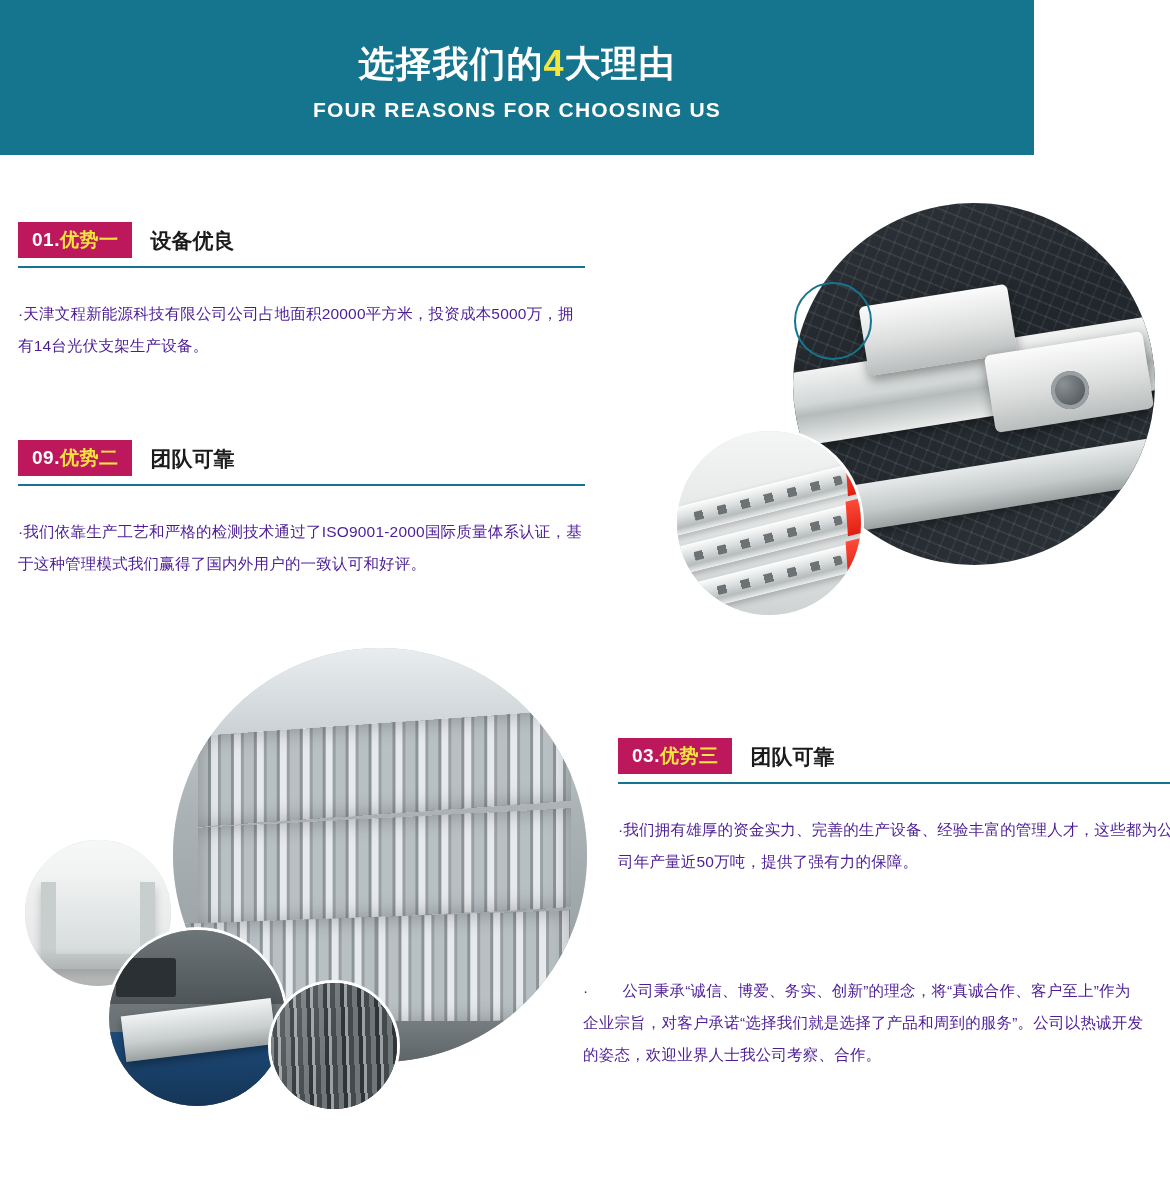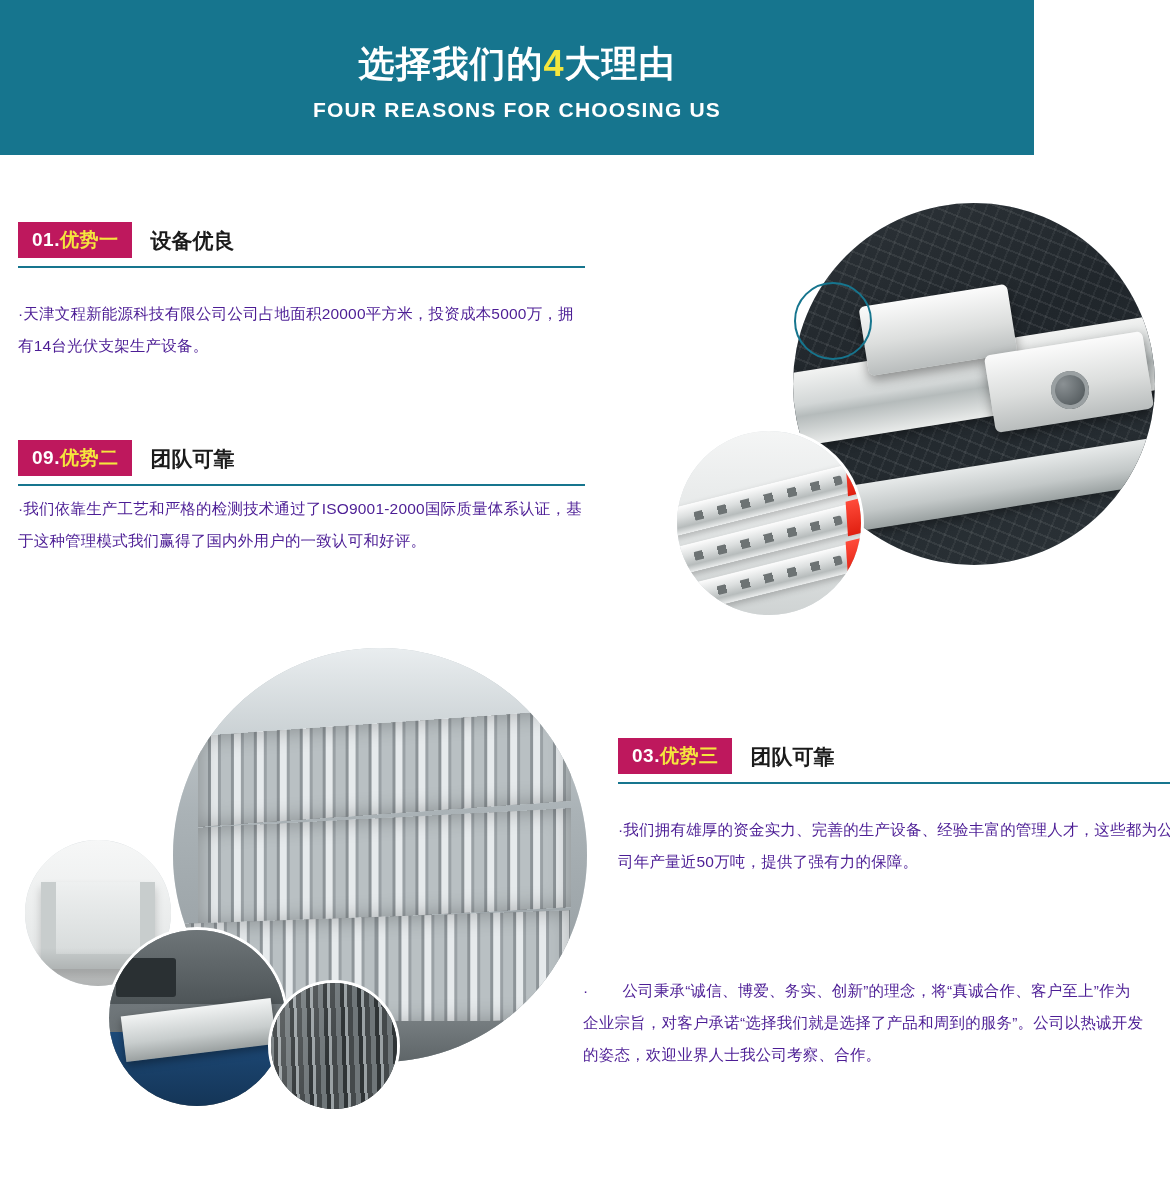--- a/index.html
+++ b/index.html
@@ -90,21 +90,21 @@
     letter-spacing: 0.2px;
   }
 
   
   #block-1 { left: 18px; top: 222px; width: 590px; }
   #block-1 .headline-rule { width: 567px; }
   #block-1 .body-text { margin-top: 40px; width: 570px; }
 
   #block-2 { left: 18px; top: 440px; width: 590px; }
   #block-2 .headline-rule { width: 567px; }
-  #block-2 .body-text { margin-top: 17px; width: 570px; }
+  #block-2 .body-text { margin-top: 40px; width: 570px; }
 
   
   #block-3 { left: 618px; top: 738px; width: 570px; }
   #block-3 .headline-rule { width: 555px; }
   #block-3 .body-text { margin-top: 40px; width: 560px; }
 
   #block-4 { left: 583px; top: 935px; width: 570px; }
   #block-4 .headline-rule { width: 555px; }
   #block-4 .body-text { margin-top: 40px; width: 563px; }
   #block-4 .body-text .indent { display: inline-block; width: 34px; }

